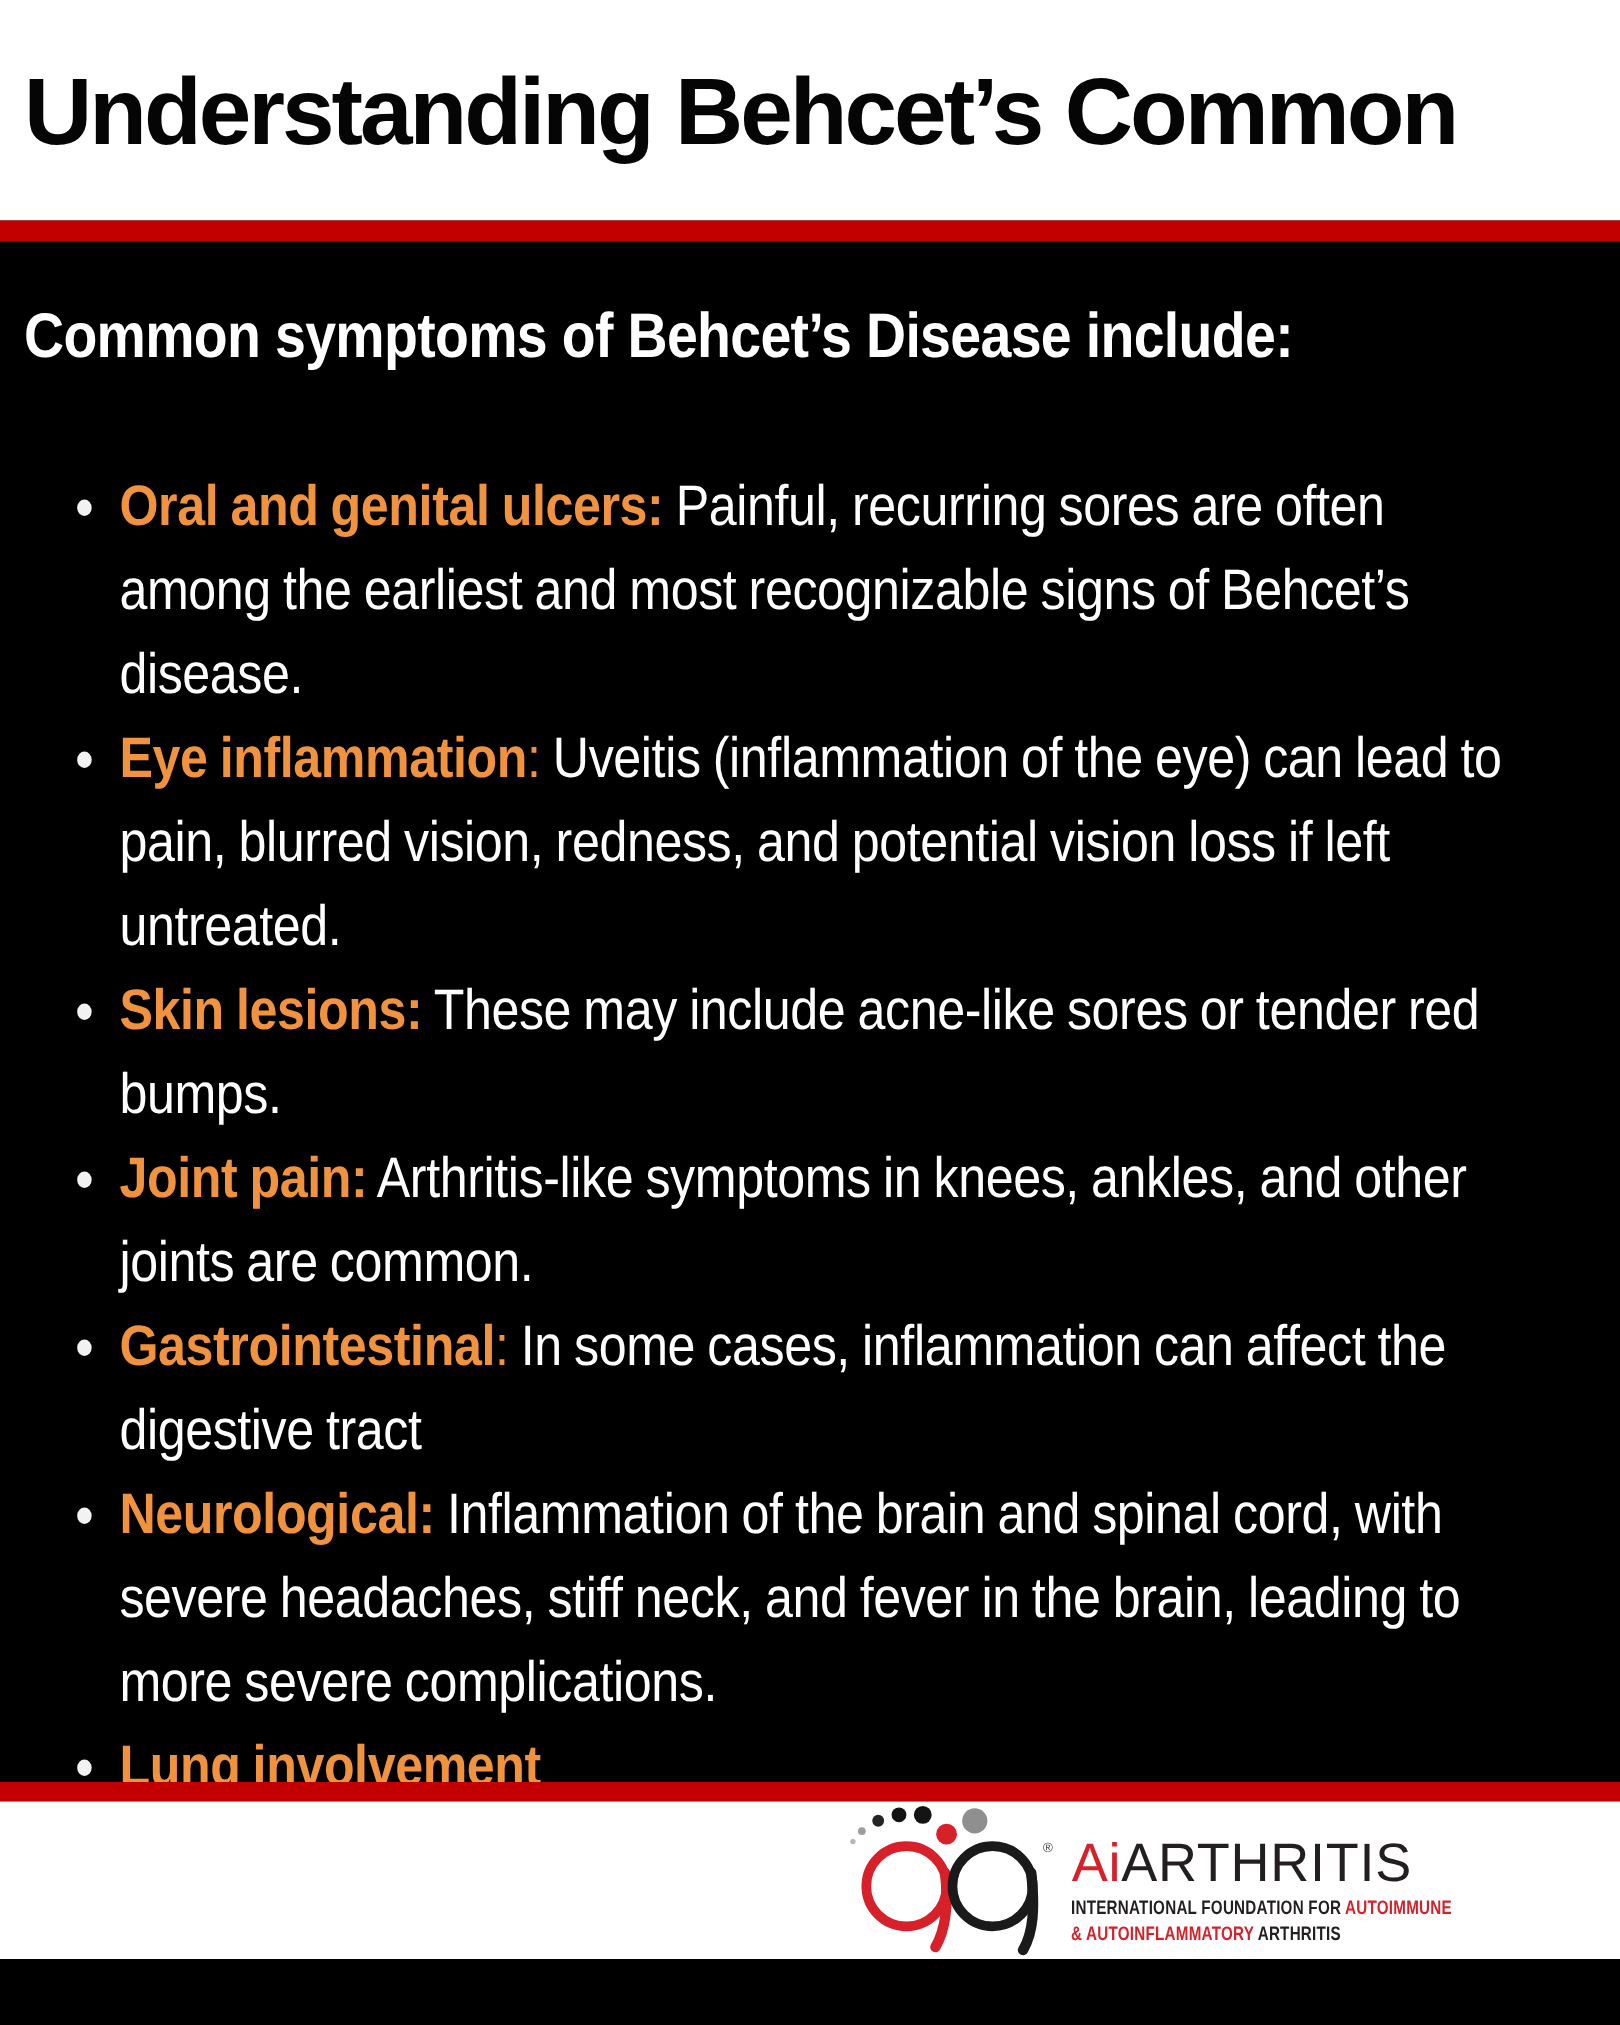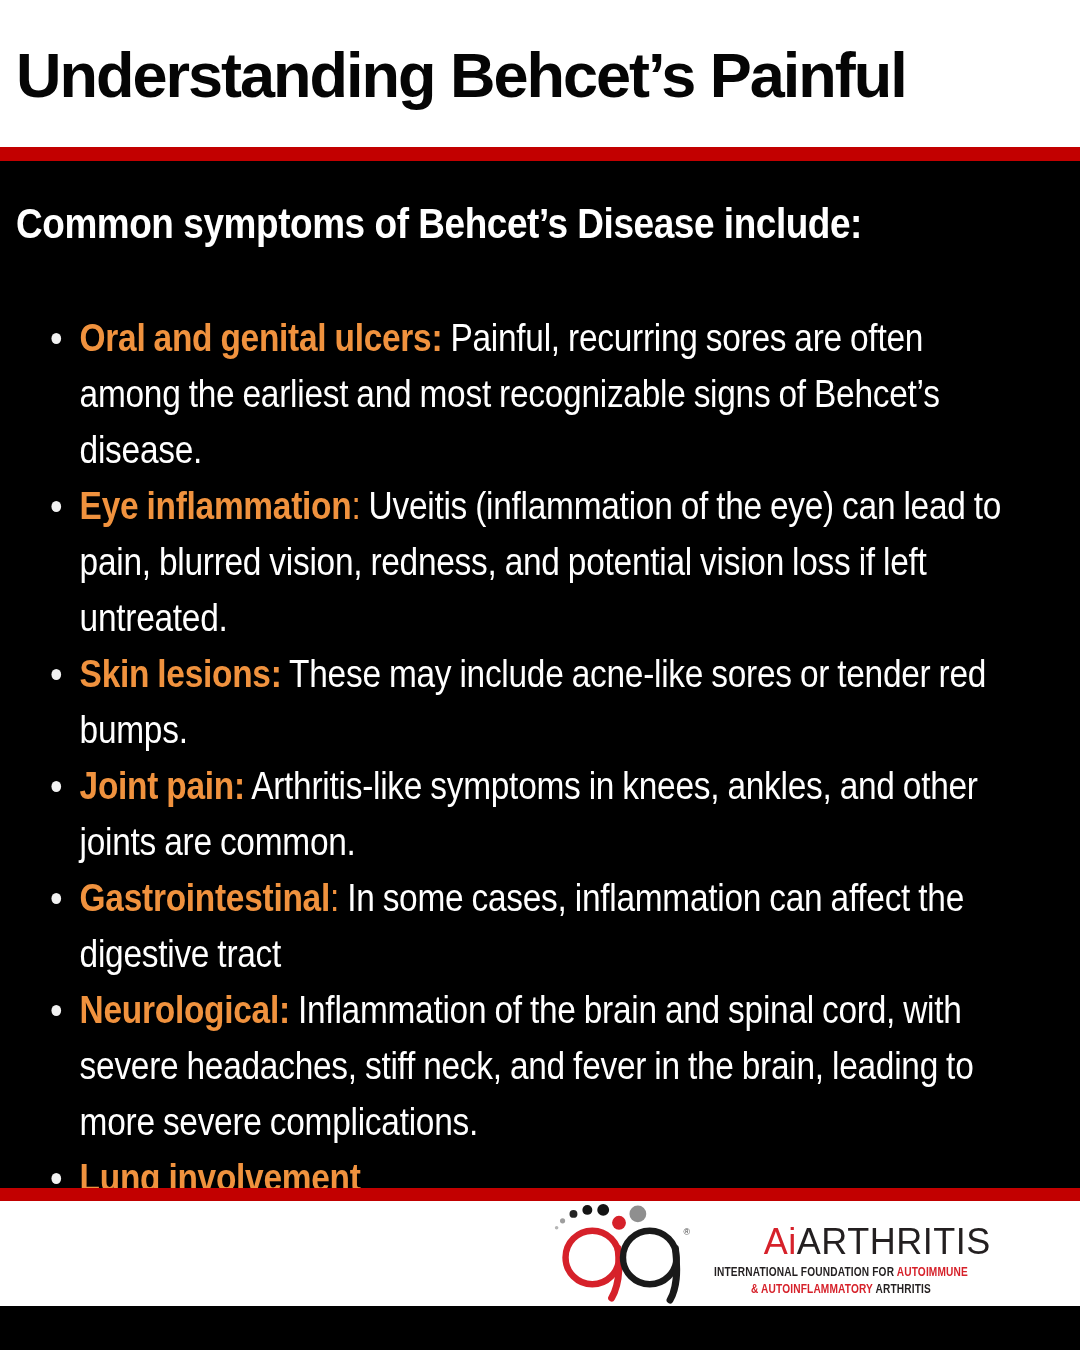--- a/index.html
+++ b/index.html
@@ -86,21 +86,21 @@
   .footer {
     height: 105px;
     background: #ffffff;
     display: flex;
     justify-content: flex-end;
     align-items: center;
     padding-right: 40px;
   }
   .logo-row { display: flex; align-items: center; }
   .logo-mark { width: 152px; height: 104px; margin-top: -2px; }
-  .logo-text { margin-left: 16px; margin-top: 14px; text-align: center; }
+  .logo-text { margin-left: 4px; margin-top: 14px; }
   .brand {
     font-size: 36px;
     line-height: 36px;
     letter-spacing: 0.5px;
     color: #231f20;
     white-space: nowrap;
   }
   .brand-ai { color: #d6212a; }
   .tagline {
     font-size: 13px;
@@ -114,21 +114,21 @@
   }
   .tagline .red { color: #d6212a; }
   .tagline-first { margin-top: 3px; }
 </style>
 </head>
 <body>
 
 <div class="page">
 
   <div class="header">
-    <div class="title">Understanding Behcet’s Painful</div>
+    <div class="title">Understanding Behcet’s Common</div>
   </div>
 
   <div class="red-bar"></div>
 
   <div class="content">
     <div class="intro-heading">Common symptoms of Behcet’s Disease include:</div>
 
     <ul class="symptoms">
 
         <li class="symptom"><span class="bullet-dot"></span><span class="symptom-label">Oral and genital ulcers:</span><span class="symptom-colon"></span> <span class="symptom-text">Painful, recurring sores are often among the earliest and most recognizable signs of Behcet’s disease.</span></li>

